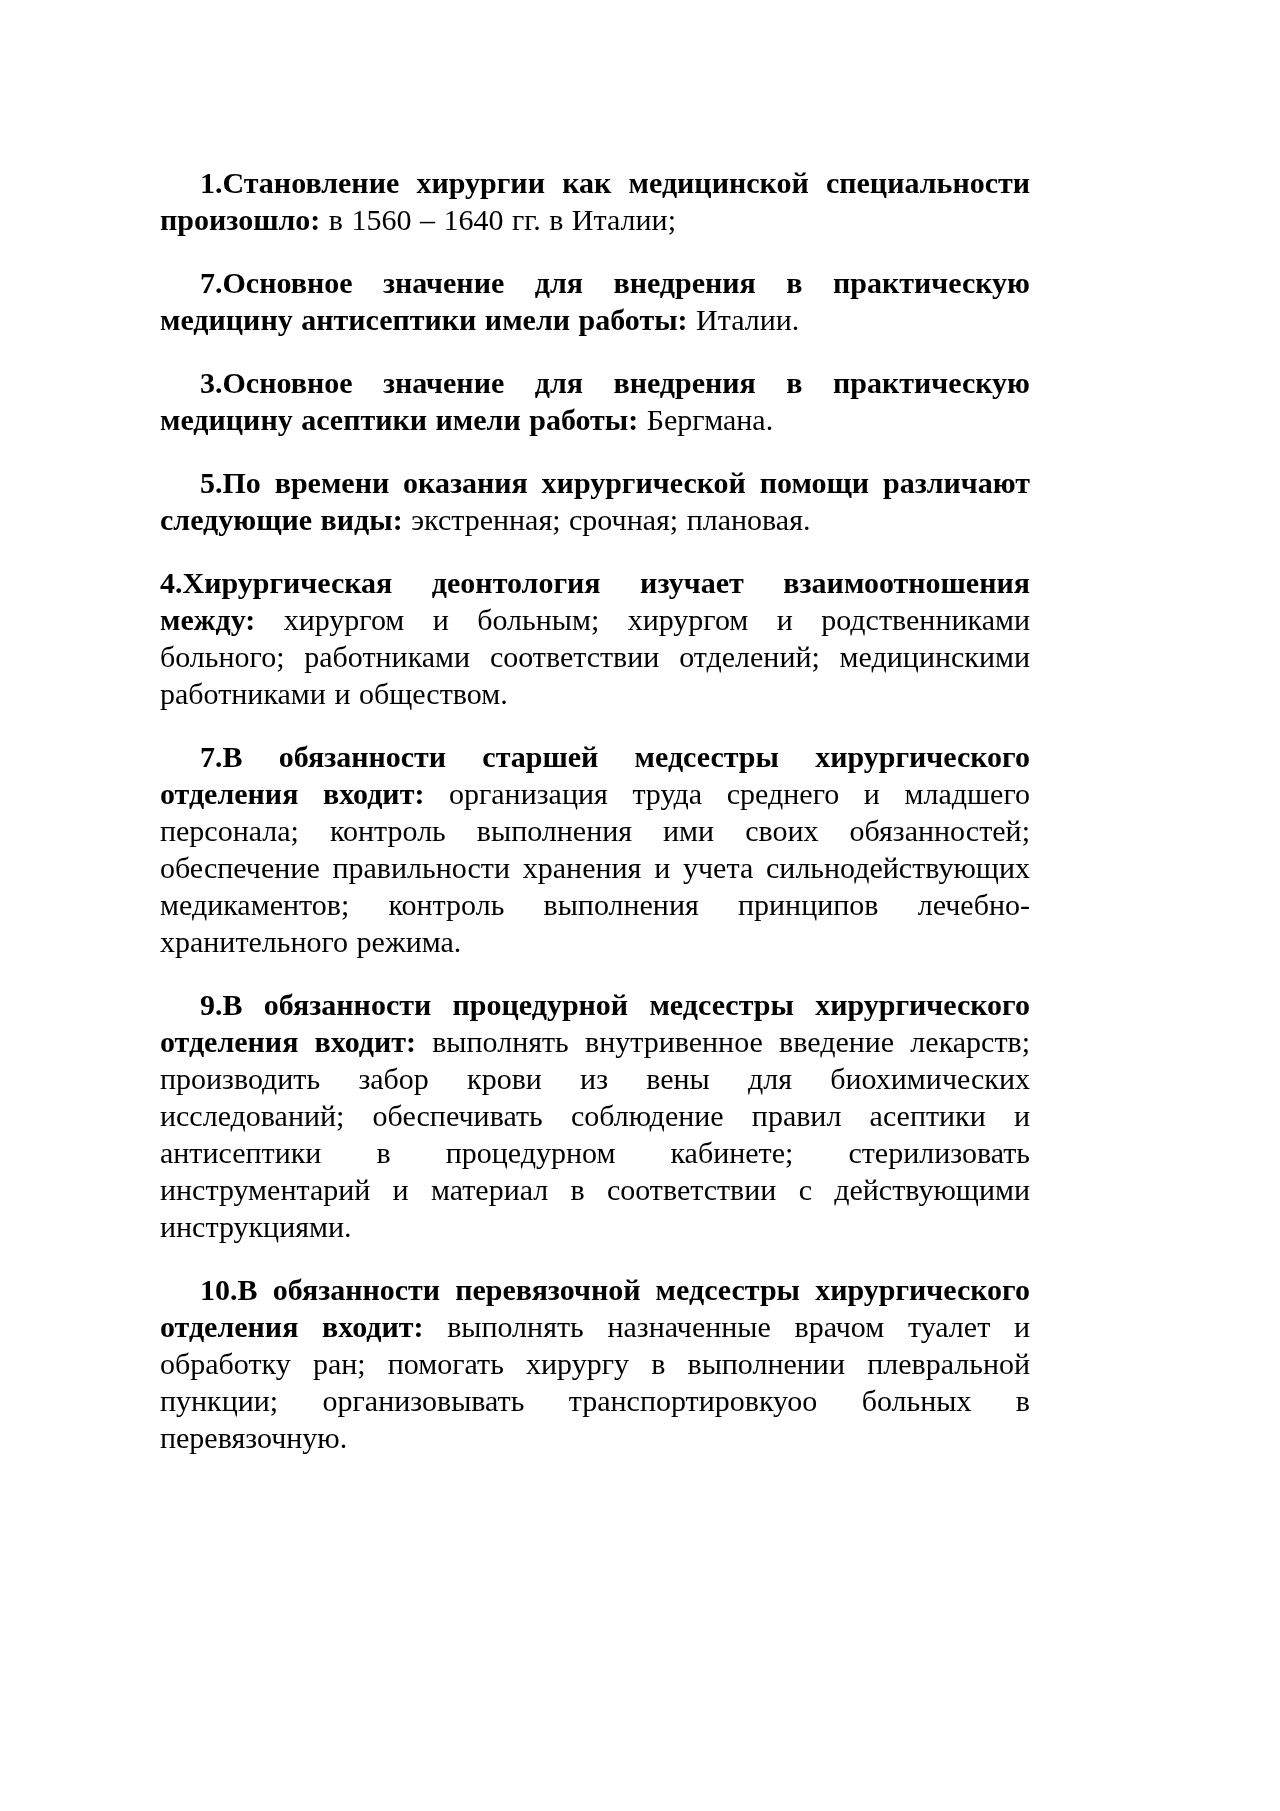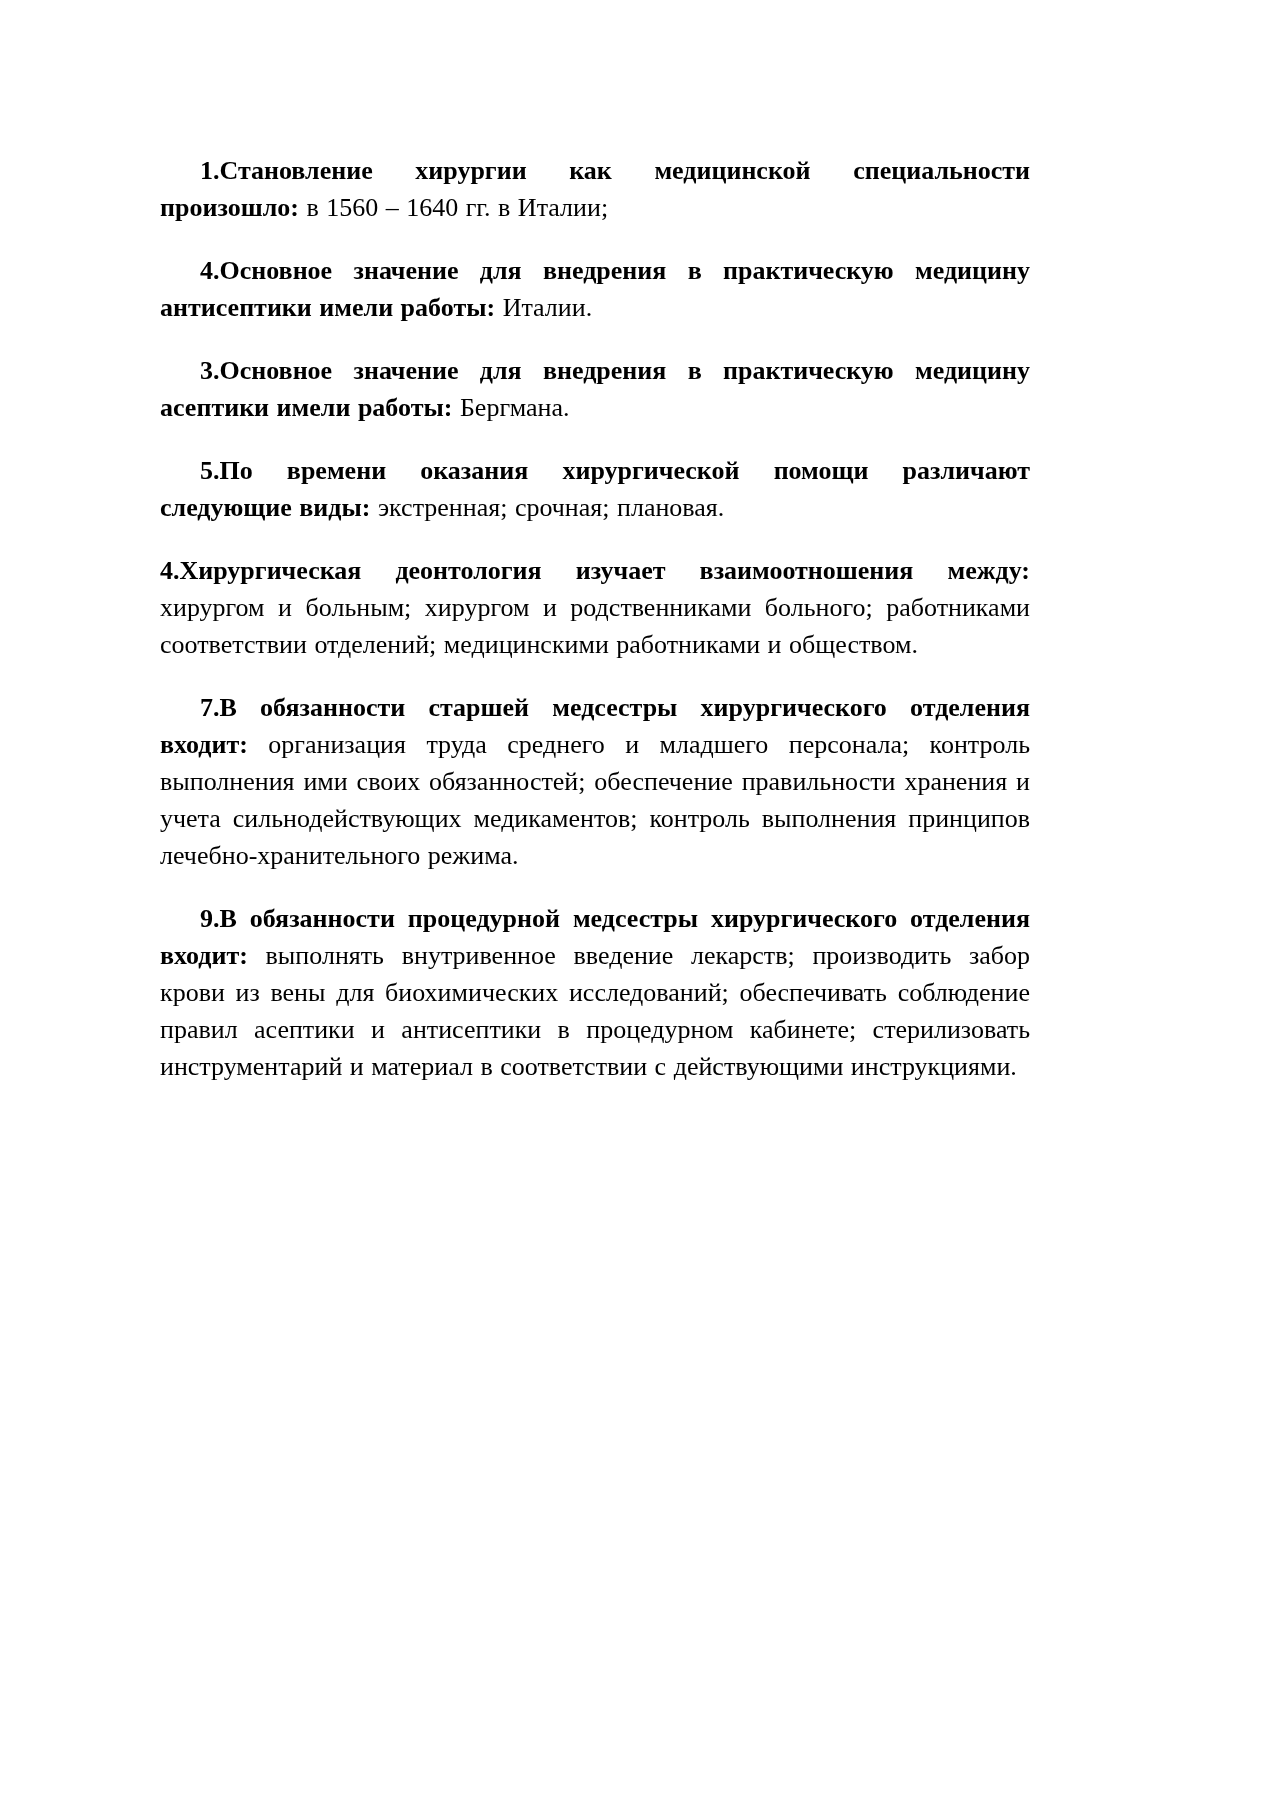--- a/index.html
+++ b/index.html
@@ -15,49 +15,50 @@
     box-sizing: border-box;
     padding: 152px 250px 80px 160px;
     font-family: "Liberation Serif", "DejaVu Serif", serif;
     color: #000000;
     overflow: hidden;
   }
   .content {
     width: 100%;
   }
   .para {
-    font-size: 26px;
+    font-size: 30px;
     line-height: 37px;
     text-align: justify;
     text-indent: 40px;
-    margin: 0 0 26px 0;
+    margin: 12px 0 26px 0;
     word-spacing: 1px;
   }
   .para.no-indent {
     text-indent: 0;
   }
   .lead {
     font-weight: bold;
   }
 </style>
 </head>
 <body>
 
 <div class="page">
   <div class="content" id="paragraphs">
   <p class="para"><b class="lead">1.Становление хирургии как медицинской специальности произошло:</b><span class="body-text"> в 1560 – 1640 гг. в Италии;</span></p>
 
-  <p class="para"><b class="lead">4.Основное значение для внедрения в практическую медицину антисептики имели работы:</b><span class="body-text"> Италии.</span></p>
+  <p class="para"><b class="lead">7.Основное значение для внедрения в практическую медицину антисептики имели работы:</b><span class="body-text"> Италии.</span></p>
 
   <p class="para"><b class="lead">3.Основное значение для внедрения в практическую медицину асептики имели работы:</b><span class="body-text"> Бергмана.</span></p>
 
 
   <p class="para"><b class="lead">5.По времени оказания хирургической помощи различают следующие виды:</b><span class="body-text"> экстренная; срочная; плановая.</span></p>
 
   <p class="para no-indent"><b class="lead">4.Хирургическая деонтология изучает взаимоотношения между:</b><span class="body-text"> хирургом и больным; хирургом и родственниками больного; работниками соответствии отделений; медицинскими работниками и обществом.</span></p>
 
   <p class="para"><b class="lead">7.В обязанности старшей медсестры хирургического отделения входит:</b><span class="body-text"> организация труда среднего и младшего персонала; контроль выполнения ими своих обязанностей; обеспечение правильности хранения и учета сильнодействующих медикаментов; контроль выполнения принципов лечебно-хранительного режима.</span></p>
 
 
   <p class="para"><b class="lead">9.В обязанности процедурной медсестры хирургического отделения входит:</b><span class="body-text"> выполнять внутривенное введение лекарств; производить забор крови из вены для биохимических исследований; обеспечивать соблюдение правил асептики и антисептики в процедурном кабинете; стерилизовать инструментарий и материал в соответствии с действующими инструкциями.</span></p>
 
+  <p class="para"><b class="lead">10.В обязанности перевязочной медсестры хирургического отделения входит:</b><span class="body-text"> выполнять назначенные врачом туалет и обработку ран; помогать хирургу в выполнении плевральной пункции; организовывать транспортировкуоо больных в перевязочную.</span></p>
 </div>
 </div>
 
 </body></html>

